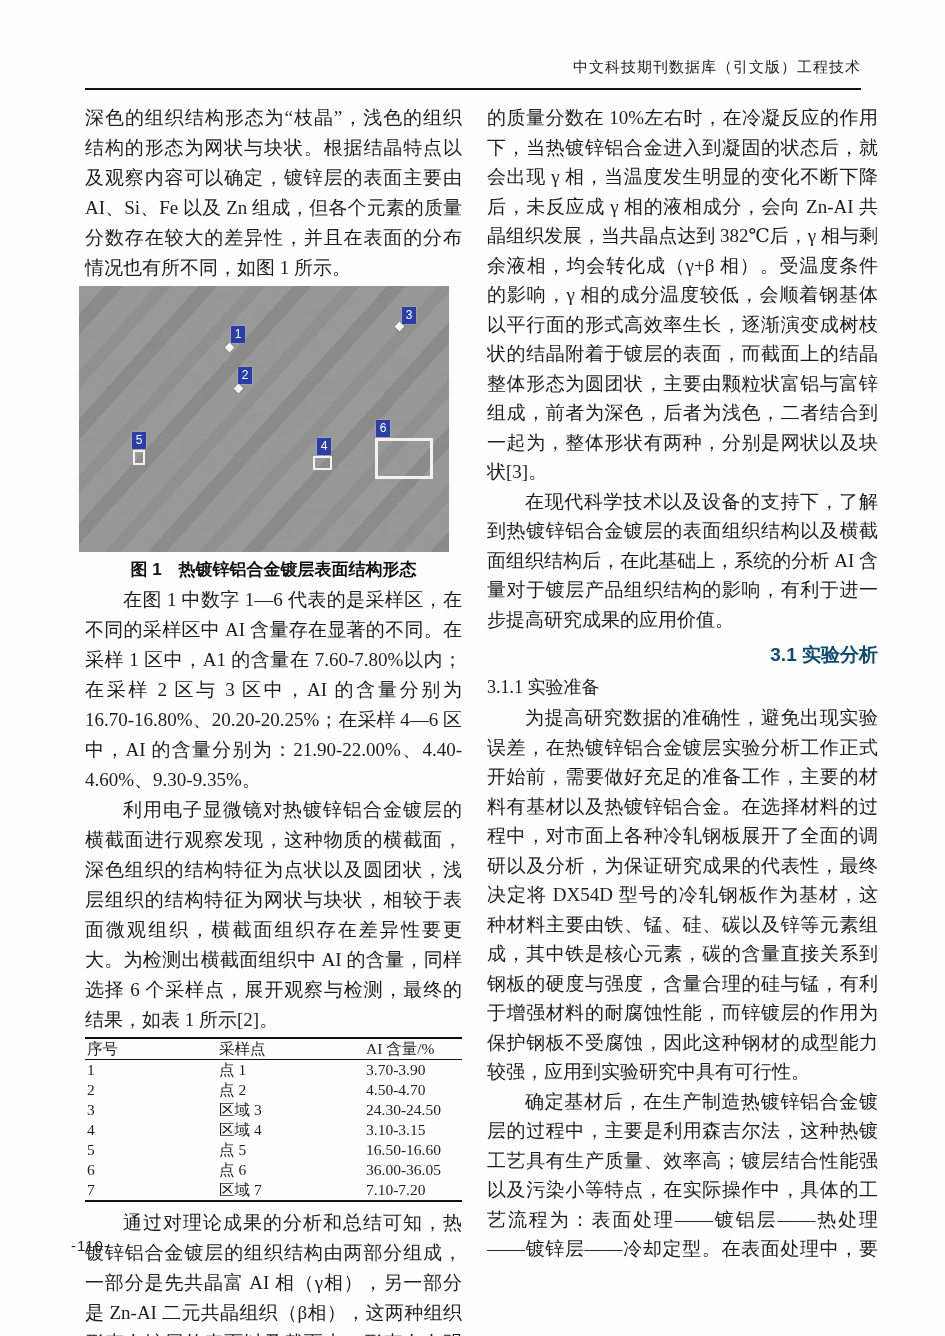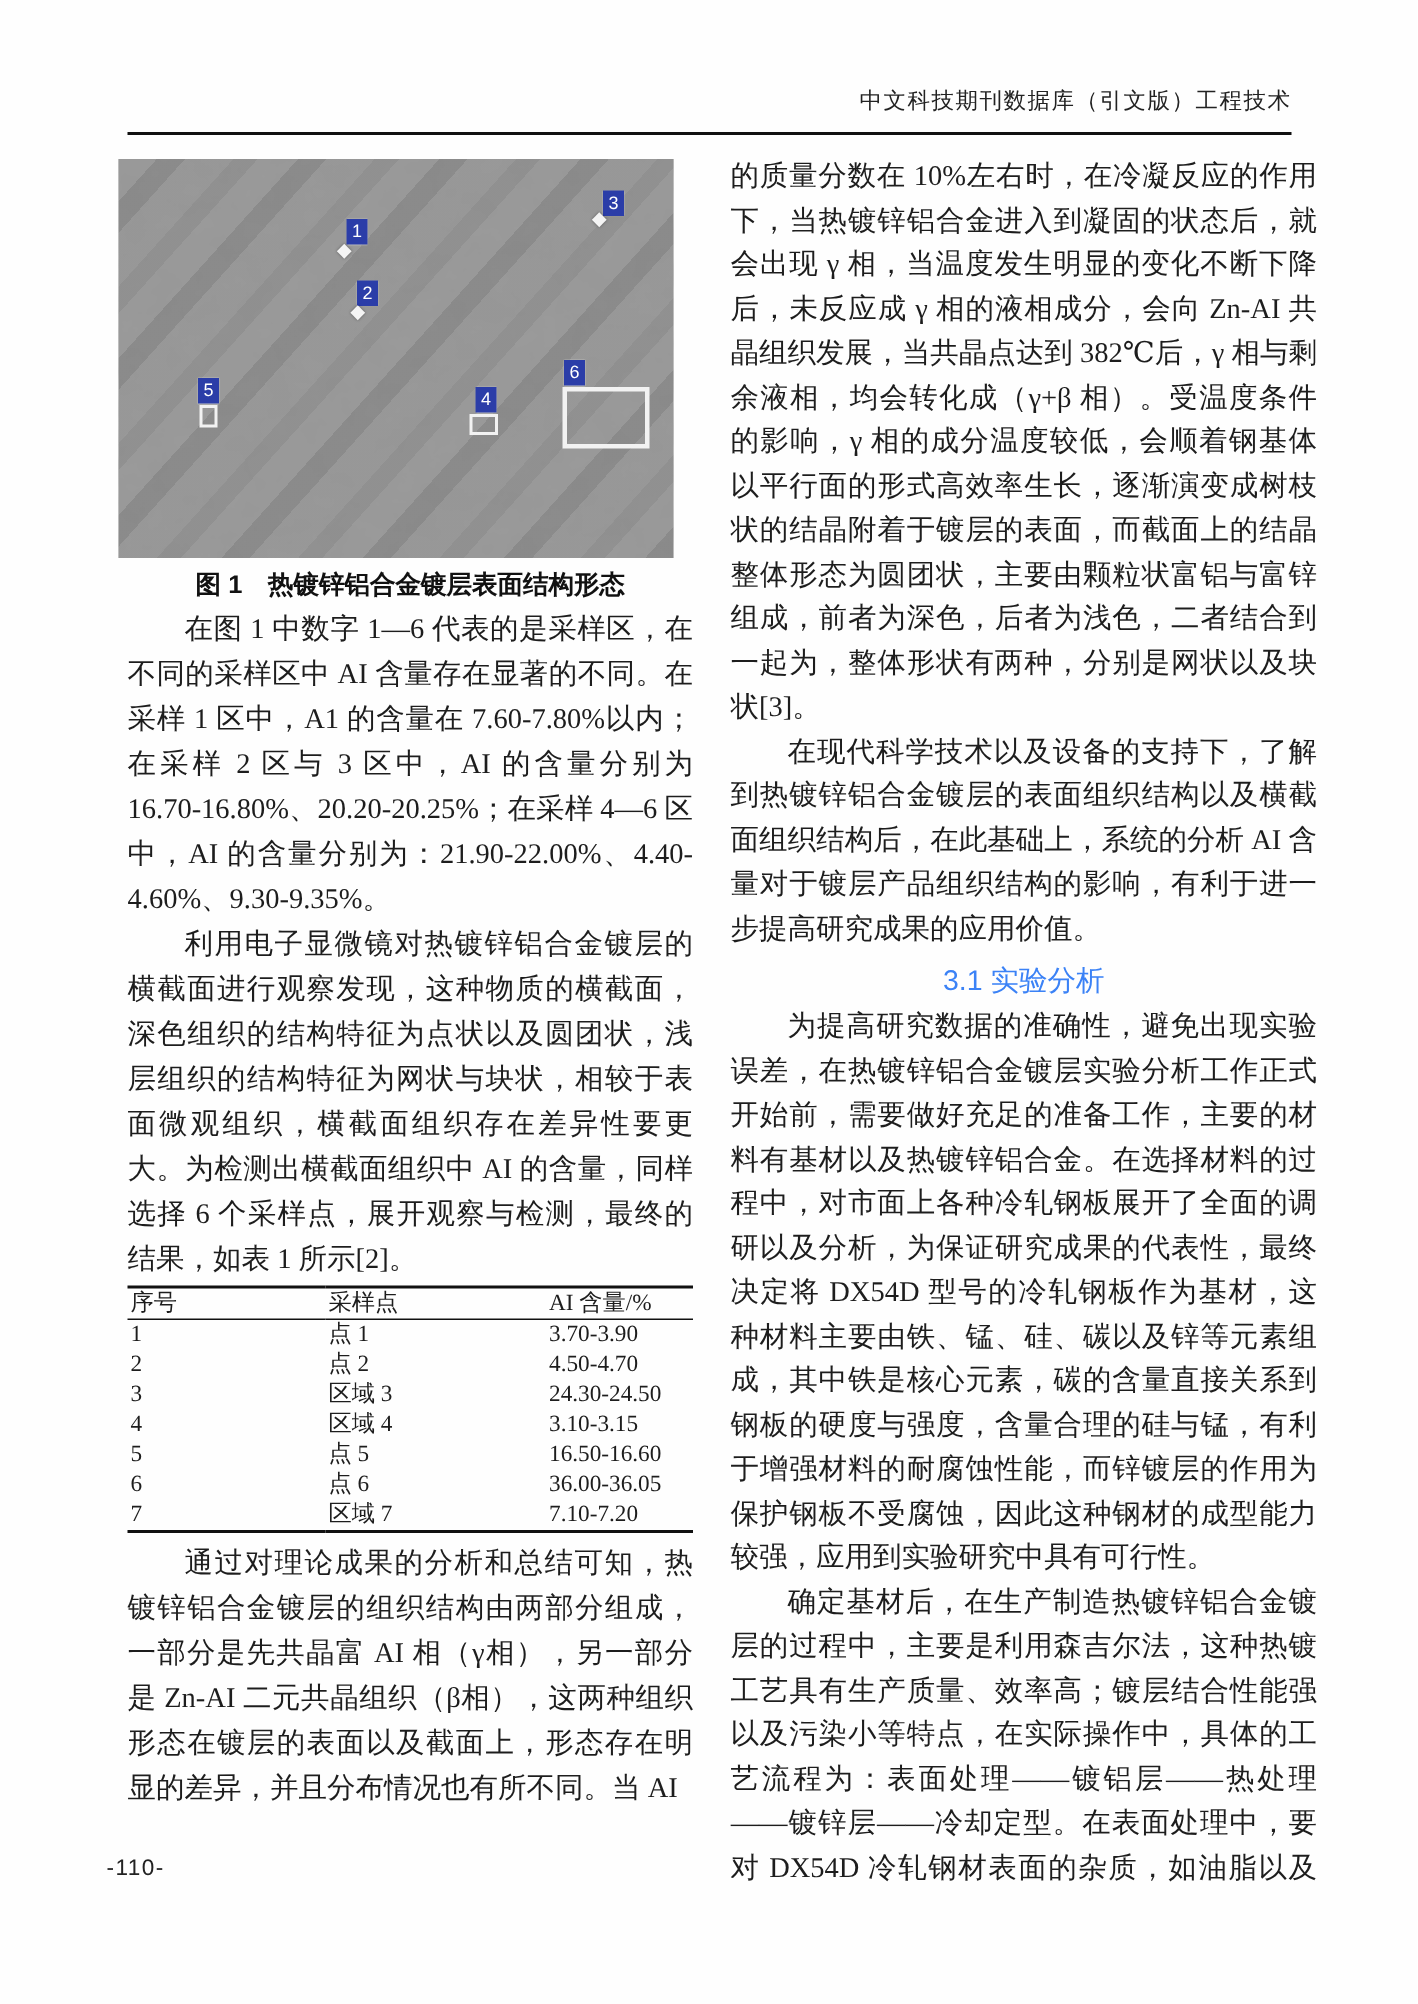--- a/index.html
+++ b/index.html
@@ -59,22 +59,22 @@
   .al-table tbody tr:last-child { border-bottom:2.5px solid #111; }
   .al-table th, .al-table td { text-align:left; font-weight:normal; padding:1px 0 1px 2px; line-height:18px; }
   .al-table .c1 { width:130px; }
   .al-table .c2 { width:145px; }
   
   .h-sec {
     margin:7px 0 2px 0; font-size:21px; line-height:30px; font-weight:bold;
     font-family:"Liberation Sans",sans-serif; color:#111; text-align:left;
   }
   .h-sub {
-    margin:7px 0 2px 0; font-size:19px; line-height:27px; font-weight:normal;
-    font-family:"Liberation Sans",sans-serif; color:#3b82f6; text-align:center;
+    margin:7px 0 2px 0; font-size:19px; line-height:27px; font-weight:bold;
+    font-family:"Liberation Sans",sans-serif; color:#0c4a6e; text-align:right;
   }
   .h-subsub {
     margin:7px 0 3px 0; font-size:18px; line-height:25px; font-weight:normal;
     font-family:"Liberation Serif",serif; color:#1d1d1d; text-align:left;
   }
   
   .page-number {
     position:absolute; left:71px; top:1237px; font-size:15px;
     font-family:"Liberation Sans",sans-serif; color:#222; letter-spacing:1px;
   }
@@ -82,20 +82,21 @@
 </head>
 <body>
 
 <div class="page">
 
   <div class="journal-header">中文科技期刊数据库（引文版）工程技术</div>
   <div class="header-rule"></div>
 
   <div class="col col-left">
 
+    <p>深色的组织结构形态为“枝晶”，浅色的组织结构的形态为网状与块状。根据结晶特点以及观察内容可以确定，镀锌层的表面主要由 AI、Si、Fe 以及 Zn 组成，但各个元素的质量分数存在较大的差异性，并且在表面的分布情况也有所不同，如图 1 所示。</p>
 
     <figure class="micrograph" style="margin-block:3px 0;">
       <svg width="370" height="266">
         <filter id="mic" x="0" y="0" width="100%" height="100%">
           <feTurbulence type="fractalNoise" baseFrequency="0.05 0.055" numOctaves="4" seed="11" result="noise"></feTurbulence>
           <feColorMatrix in="noise" type="matrix" values="0 0 0 0 0.36  0 0 0 0 0.36  0 0 0 0 0.36  0 0 0 1.9 -0.45"></feColorMatrix>
         </filter>
         <rect width="370" height="266" fill="#a0a0a0"></rect>
         <rect width="370" height="266" filter="url(#mic)"></rect>
       </svg>
@@ -174,19 +175,20 @@
     </table>
 
     <p class="indent" style="margin-top:6px;">通过对理论成果的分析和总结可知，热镀锌铝合金镀层的组织结构由两部分组成，一部分是先共晶富 AI 相（γ相），另一部分是 Zn-AI 二元共晶组织（β相），这两种组织形态在镀层的表面以及截面上，形态存在明显的差异，并且分布情况也有所不同。当 AI</p>
   </div>
 
   <div class="col col-right">
     <p>的质量分数在 10%左右时，在冷凝反应的作用下，当热镀锌铝合金进入到凝固的状态后，就会出现 γ 相，当温度发生明显的变化不断下降后，未反应成 γ 相的液相成分，会向 Zn-AI 共晶组织发展，当共晶点达到 382℃后，γ 相与剩余液相，均会转化成（γ+β 相）。受温度条件的影响，γ 相的成分温度较低，会顺着钢基体以平行面的形式高效率生长，逐渐演变成树枝状的结晶附着于镀层的表面，而截面上的结晶整体形态为圆团状，主要由颗粒状富铝与富锌组成，前者为深色，后者为浅色，二者结合到一起为，整体形状有两种，分别是网状以及块状[3]。</p>
     <p class="indent">在现代科学技术以及设备的支持下，了解到热镀锌铝合金镀层的表面组织结构以及横截面组织结构后，在此基础上，系统的分析 AI 含量对于镀层产品组织结构的影响，有利于进一步提高研究成果的应用价值。</p>
 
     <h3 class="h-sub">3.1 实验分析</h3>
+    <div class="h-subsub">3.1.1 实验准备</div>
 
     <p class="indent">为提高研究数据的准确性，避免出现实验误差，在热镀锌铝合金镀层实验分析工作正式开始前，需要做好充足的准备工作，主要的材料有基材以及热镀锌铝合金。在选择材料的过程中，对市面上各种冷轧钢板展开了全面的调研以及分析，为保证研究成果的代表性，最终决定将 DX54D 型号的冷轧钢板作为基材，这种材料主要由铁、锰、硅、碳以及锌等元素组成，其中铁是核心元素，碳的含量直接关系到钢板的硬度与强度，含量合理的硅与锰，有利于增强材料的耐腐蚀性能，而锌镀层的作用为保护钢板不受腐蚀，因此这种钢材的成型能力较强，应用到实验研究中具有可行性。</p>
     <p class="indent">确定基材后，在生产制造热镀锌铝合金镀层的过程中，主要是利用森吉尔法，这种热镀工艺具有生产质量、效率高；镀层结合性能强以及污染小等特点，在实际操作中，具体的工艺流程为：表面处理——镀铝层——热处理——镀锌层——冷却定型。在表面处理中，要对 DX54D 冷轧钢材表面的杂质，如油脂以及油污等进行全面彻底的清理，为后续生产活动的顺利开展，奠定良好的基础。确定钢材的表面不存在任何问题后，将钢材放入提前准备好的铝炉中进行熔融，</p>
   </div>
 
   <div class="page-number">-110-</div>
 </div>
 
 </body></html>

